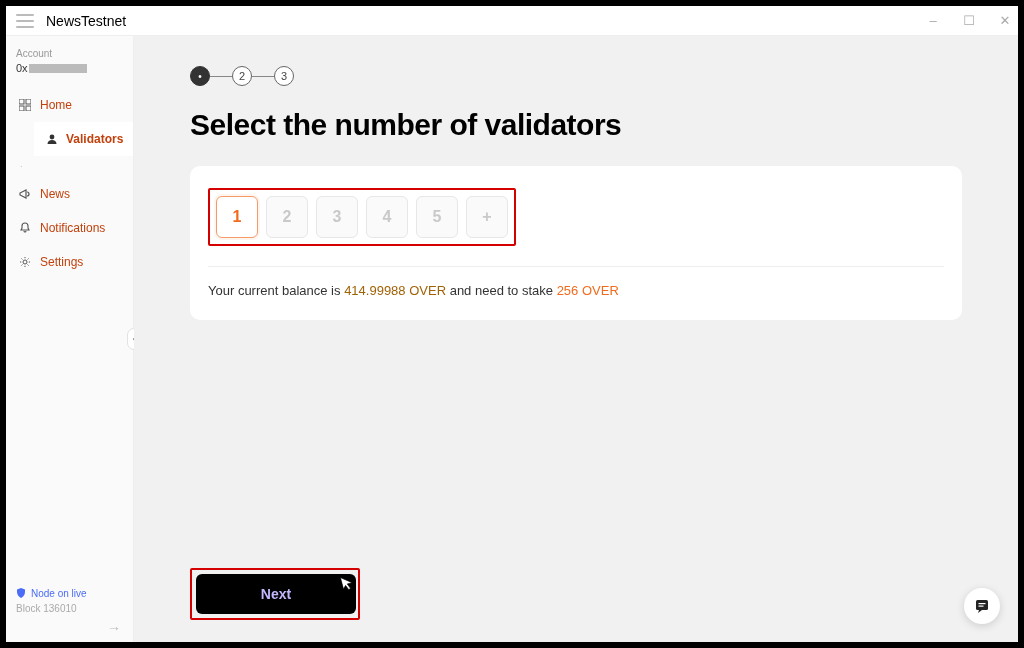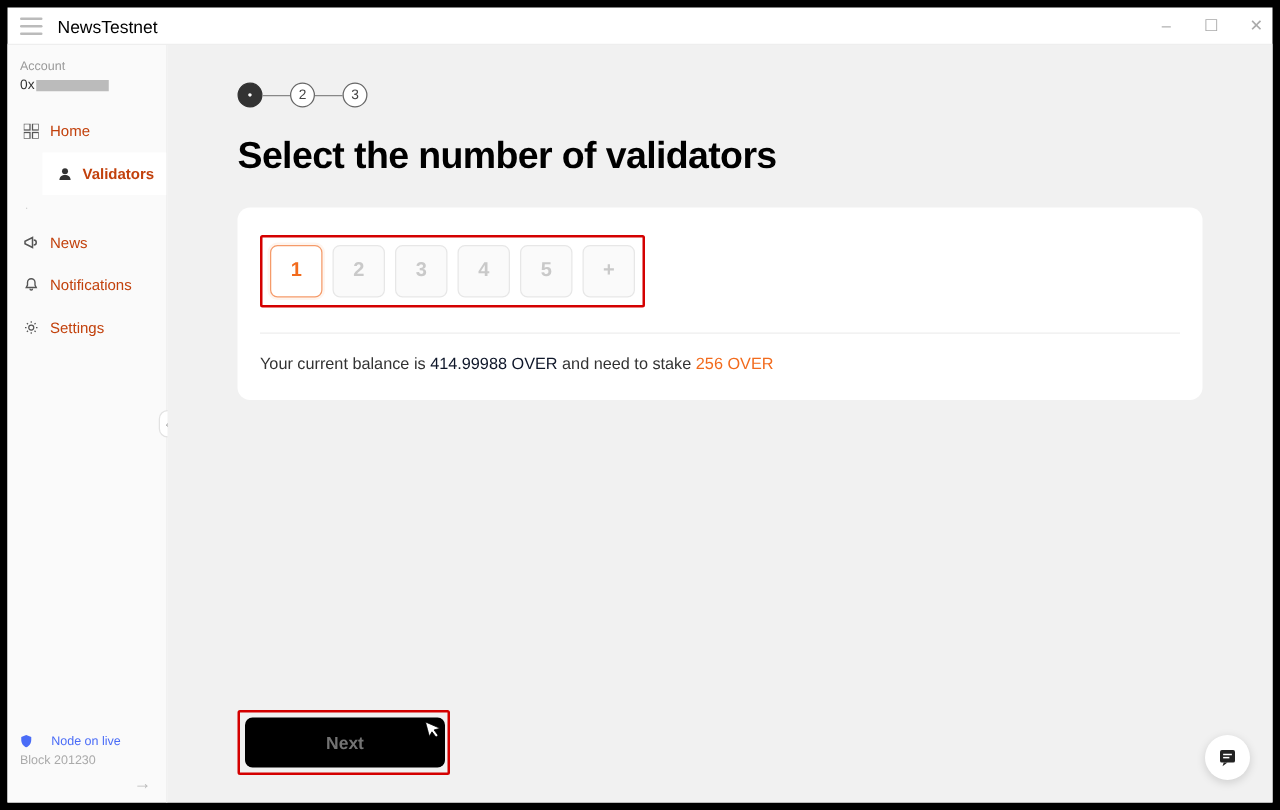--- a/index.html
+++ b/index.html
@@ -73,21 +73,21 @@
     cursor: pointer;
   }
   .nav-item.active { background: #fff; font-weight: 700; margin-left: 28px; }
   .nav-item .icon { width: 14px; height: 14px; display:flex; align-items:center; justify-content:center; }
   .nav-sep { padding: 6px 14px; color:#bbb; font-size:8px; }
   .sidebar-footer {
     margin-top: auto;
     padding: 10px 10px 8px 10px;
     font-size: 10px;
   }
-  .node-status { color: #4a6cf7; display:flex; align-items:flex-start; gap:15px; }
+  .node-status { color: #4a6cf7; display:flex; align-items:flex-start; gap:5px; }
   .block-line { color:#aaa; margin-top:4px; }
   .go-arrow { text-align: right; color:#bbb; font-size: 14px; padding-right: 2px; margin-top: 4px;}
   .collapse-handle {
     position: absolute;
     right: -8px;
     top: 50%;
     transform: translateY(-50%);
     width: 14px; height: 22px;
     background: #fff;
     border: 1px solid #e2e2e2;
@@ -148,36 +148,36 @@
     cursor: pointer;
   }
   .vbox.selected {
     border-color: #f59b6a;
     color: #f26b1d;
     background: #fff;
     box-shadow: 0 0 0 2px rgba(242,107,29,0.07);
   }
   .divider { height: 1px; background: #eee; margin: 20px 0 16px 0; }
   .balance-line { font-size: 13px; color:#333; }
-  .balance-line .muted { color:#0f172a; }
+  .balance-line .muted { color:#a16207; }
   .balance-line .stake { color:#f26b1d; }
 
   .next-btn-wrap {
     margin-top: auto;
     padding-top: 28px;
     width: 170px;
     border: 2px solid #d40000;
     border-radius: 2px;
     padding: 4px;
     display: inline-block;
     align-self: flex-start;
   }
   .next-btn {
     width: 160px; height: 40px;
-    background: #000; color: #737373;
+    background: #000; color: #c4b5fd;
     border: none; border-radius: 6px;
     font-size: 14px; font-weight: 600;
     cursor: pointer;
     position: relative;
   }
   .cursor-arrow {
     position: absolute;
     right: 4px; top: 2px;
     color: #fff; font-size: 11px;
     transform: rotate(-15deg);
@@ -278,21 +278,21 @@
 
       <div class="sidebar-footer">
         <div class="node-status">
           <span>
             <svg width="10" height="10" viewBox="0 0 10 10">
                 <path d="M5 0l4 1.5V4c0 3-2 5-4 6C3 9 1 7 1 4V1.5L5 0z" fill="#4a6cf7"></path>
               </svg>
           </span>
           <span>Node on live</span>
         </div>
-        <div class="block-line">Block 201230</div>
+        <div class="block-line">Block 136010</div>
         <div class="go-arrow">→</div>
       </div>
 
       <div class="collapse-handle">‹</div>
     </div>
 
     <div class="main">
       <div class="stepper">
         <div class="step active"></div>
         <div class="step-line"></div>

